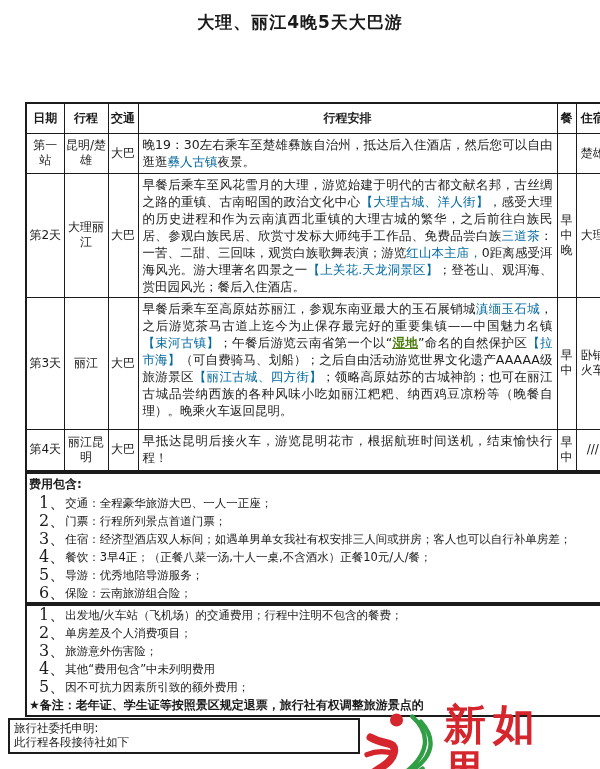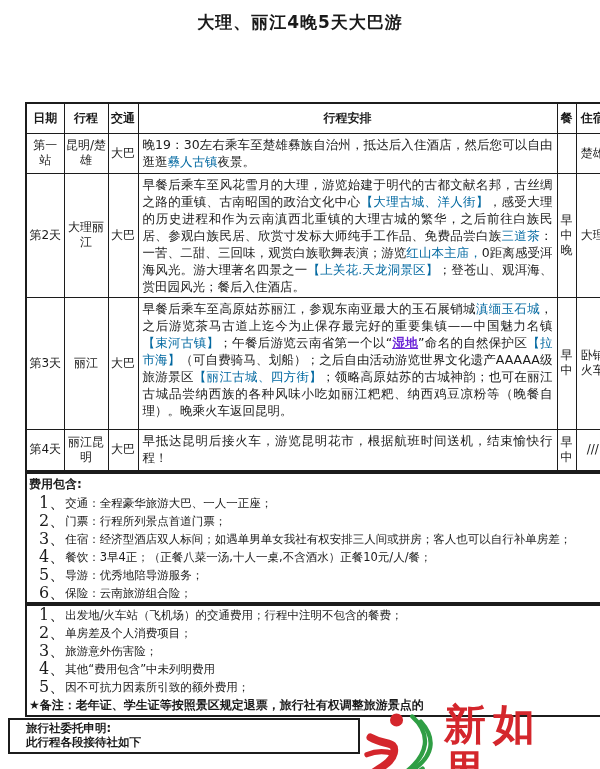--- a/index.html
+++ b/index.html
@@ -23,21 +23,21 @@
 
   
   .itin th { font-weight:bold; text-align:center; height:30px; line-height:13px; }
   .cell-center { text-align:center; line-height:15px; padding:1px; }
   .cell-sched {
     vertical-align:top; text-align:justify;
     padding:2px 4px 2px 4px; font-size:12.5px; line-height:17px;
   }
   .seg-p { color:#1a1a1a; }
   .seg-b { color:#0369a1; font-weight:normal; }
-  .seg-l { color:#6d28d9; font-weight:bold; text-decoration:underline; cursor:pointer; }
+  .seg-l { color:#4d7c0f; font-weight:bold; text-decoration:underline; cursor:pointer; }
   .meals-cell { text-align:center; line-height:15px; padding:0; }
 
   
   .fee-header td { font-weight:bold; font-size:12px; padding:2px 2px 1px 2px; }
   .fee-item td { padding:1px 12px; border-top:none; border-bottom:none; }
   .fee-item .num {
     font-family:"DejaVu Serif","Liberation Serif",serif;
     font-size:16px; line-height:16px; display:inline-block; min-width:24px;
     vertical-align:middle;
   }
@@ -48,21 +48,21 @@
   .fee-note--bold td { font-weight:bold; font-size:12px; white-space:nowrap; overflow:hidden; }
   .no-inner td { border-top:none; border-bottom:none; }
 
   
   .bottom-row { display:flex; align-items:flex-start; margin-top:1px; }
   .agency-box {
     width:352px; border:2px solid #1c1c1c;
     padding:2px 4px 3px 4px;
   }
   .agency-line { font-size:11.5px; line-height:13.5px; }
-  .agency-line.bold { font-weight:bold;margin-left:12px; }
+  .agency-line.bold { font-weight:normal; }
 
   .logo-wrap {
     flex:1; display:flex; align-items:center; justify-content:flex-end;
     padding-right:2px; margin-top:-6px; height:72px;
   }
   .logo-text {
     font-family:"DejaVu Serif","Liberation Serif",serif;
     font-weight:bold; font-size:42px; line-height:46px;
     letter-spacing:7px; margin-left:4px;
   }

